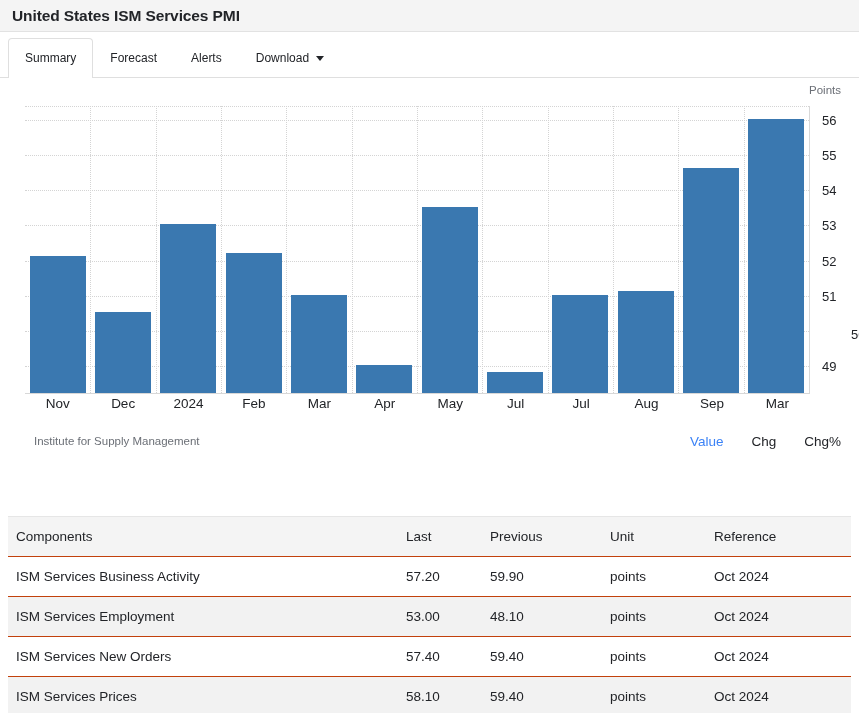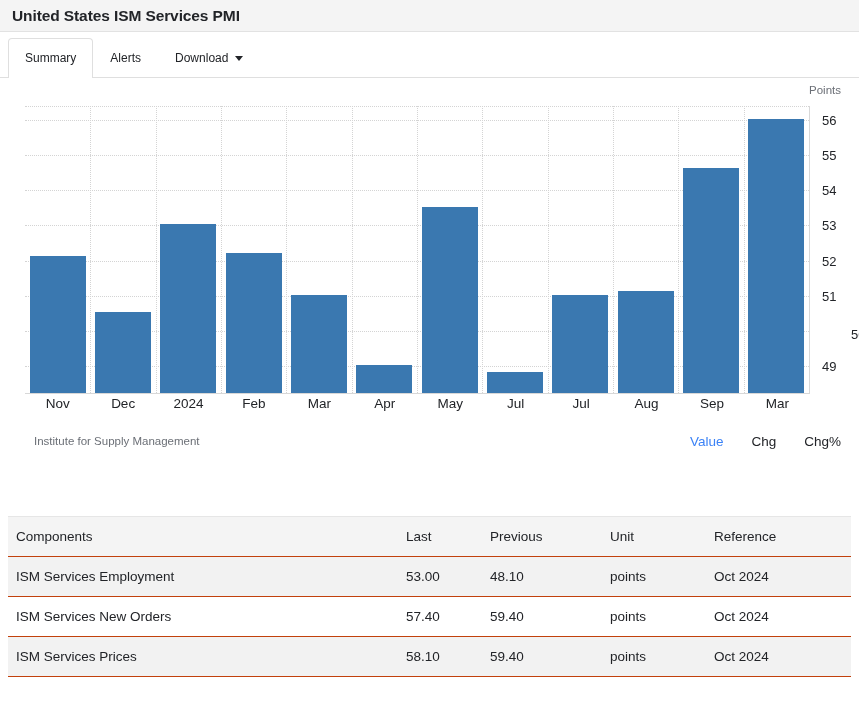--- a/index.html
+++ b/index.html
@@ -224,20 +224,23 @@
 </head>
 <body>
 
 <div class="page-header">
   <div class="page-title">United States ISM Services PMI</div>
 </div>
 
 <div class="tabbar" id="tabbar">
     <div class="tab active">
       <span>Summary</span>
+    </div>
+    <div class="tab">
+      <span>Forecast</span>
     </div>
     <div class="tab">
       <span>Alerts</span>
     </div>
     <div class="tab">
       <span>Download</span>
       <span class="caret"></span>
     </div>
   </div>
 
@@ -347,20 +350,27 @@
   <thead>
     <tr>
       <th class="col-name">Components</th>
       <th class="col-last">Last</th>
       <th class="col-prev">Previous</th>
       <th class="col-unit">Unit</th>
       <th class="col-ref">Reference</th>
     </tr>
   </thead>
   <tbody id="table-body">
+      <tr class="odd">
+        <td class="col-name">ISM Services Business Activity</td>
+        <td class="col-last">57.20</td>
+        <td class="col-prev">59.90</td>
+        <td class="col-unit">points</td>
+        <td class="col-ref">Oct 2024</td>
+      </tr>
       <tr class="even">
         <td class="col-name">ISM Services Employment</td>
         <td class="col-last">53.00</td>
         <td class="col-prev">48.10</td>
         <td class="col-unit">points</td>
         <td class="col-ref">Oct 2024</td>
       </tr>
       <tr class="odd">
         <td class="col-name">ISM Services New Orders</td>
         <td class="col-last">57.40</td>

